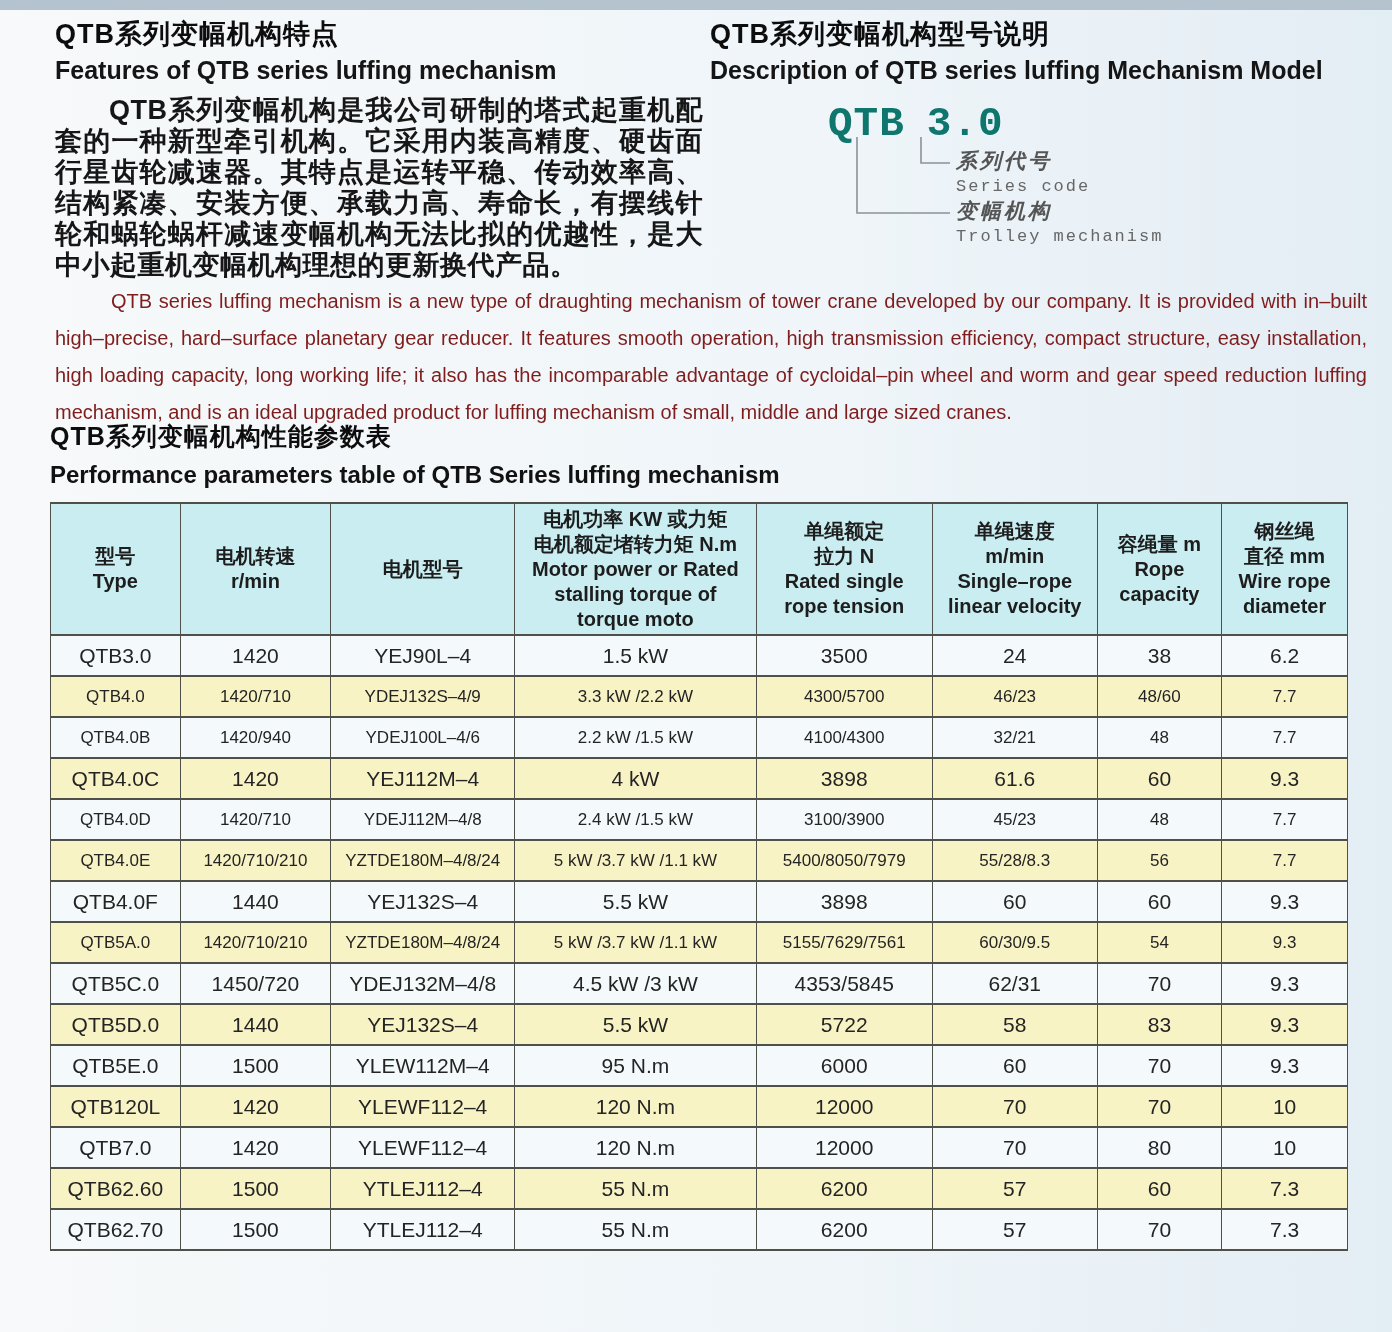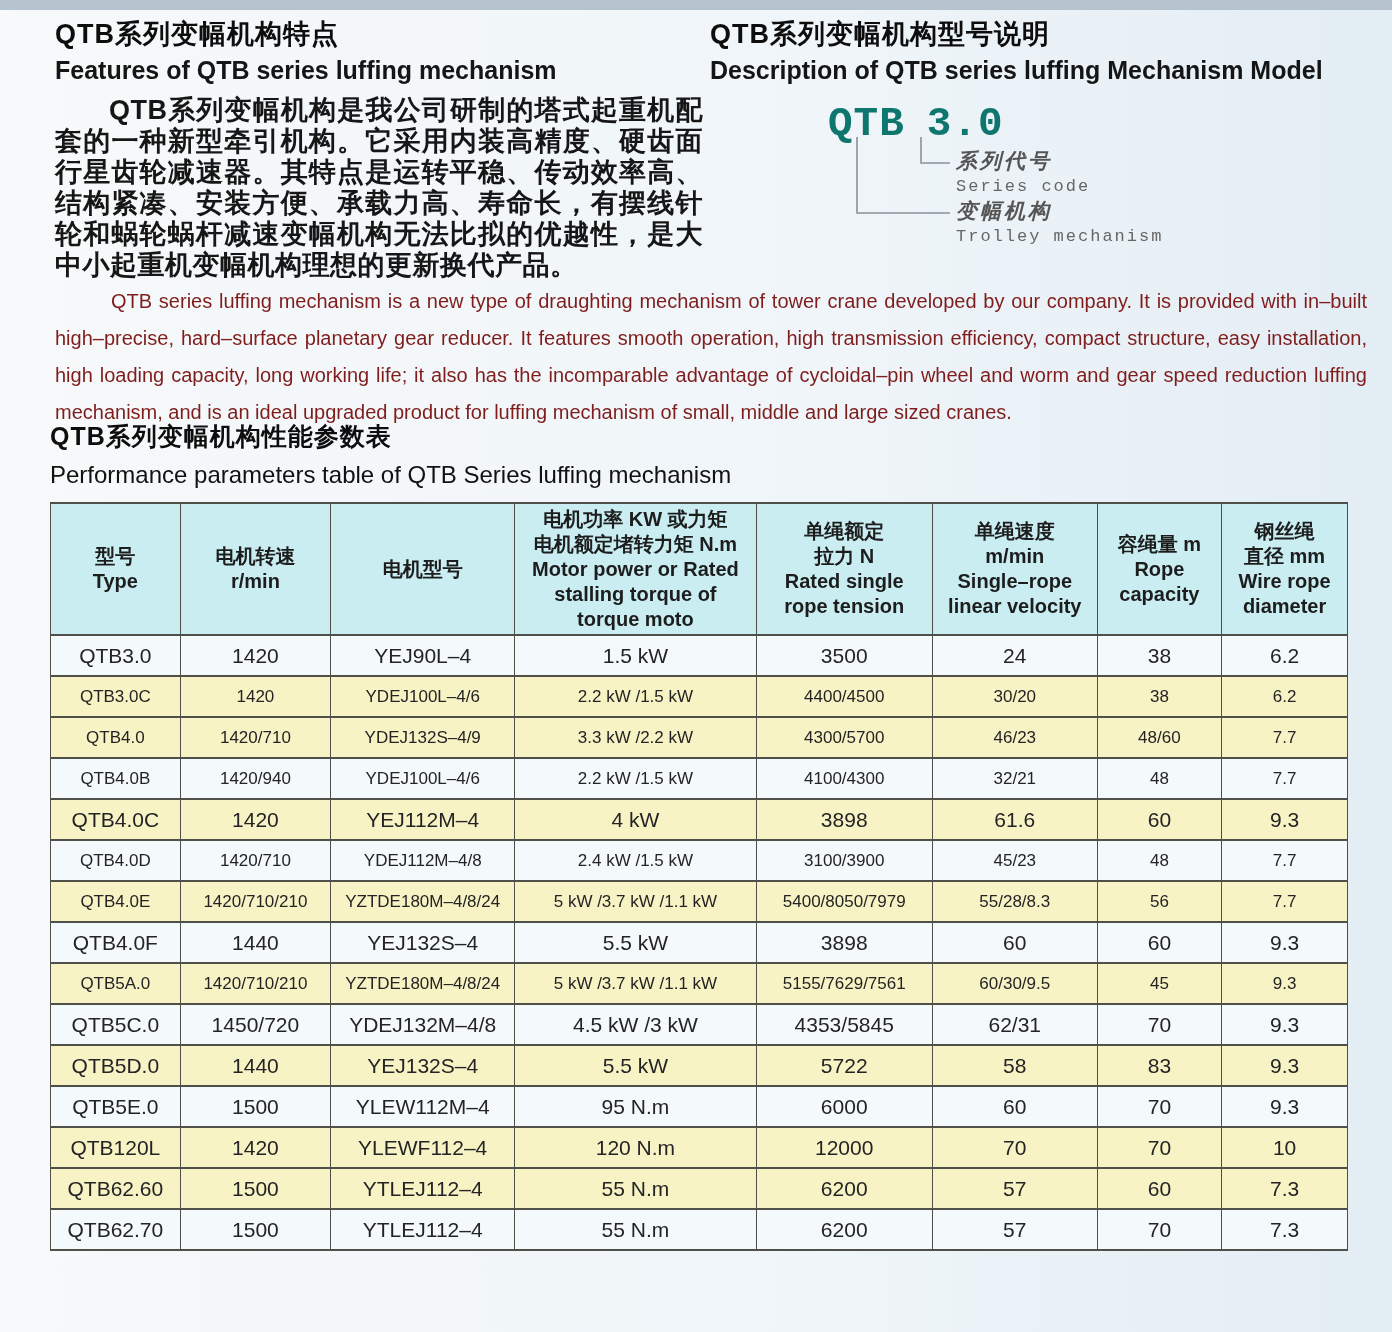--- a/index.html
+++ b/index.html
@@ -64,21 +64,21 @@
     font-size: 20px; color: #7f1d1d; line-height: 37px;
     text-align: justify; text-indent: 56px; margin: 0;
   }
   
   .table-section { position: absolute; left: 50px; top: 420px; width: 1300px; }
   .t-title-zh {
     font-size: 25px; font-weight: bold; color: #0d0d0d;
     margin: 0 0 8px 0; letter-spacing: 1px;
   }
   .t-title-en {
-    font-size: 24px; font-weight: normal; color: #111;
+    font-size: 24px; font-weight: bold; color: #111;
     margin: 0 0 13px 0;
   }
   table.perf {
     width: 1298px; border-collapse: collapse; table-layout: fixed;
     background: #f4f9fb;
   }
   table.perf th, table.perf td {
     border-style: solid; border-color: #50504a;
     border-width: 2px 1px;
     text-align: center; vertical-align: middle;
@@ -179,30 +179,20 @@
           <td>QTB3.0</td>
           <td>1420</td>
           <td>YEJ90L–4</td>
           <td>1.5 kW</td>
           <td>3500</td>
           <td>24</td>
           <td>38</td>
           <td>6.2</td>
         </tr>
         <tr class="alt dense">
-          <td>QTB3.0C</td>
-          <td>1420</td>
-          <td>YDEJ100L–4/6</td>
-          <td>2.2 kW /1.5 kW</td>
-          <td>4400/4500</td>
-          <td>30/20</td>
-          <td>38</td>
-          <td>6.2</td>
-        </tr>
-        <tr class="alt dense">
           <td>QTB4.0</td>
           <td>1420/710</td>
           <td>YDEJ132S–4/9</td>
           <td>3.3 kW /2.2 kW</td>
           <td>4300/5700</td>
           <td>46/23</td>
           <td>48/60</td>
           <td>7.7</td>
         </tr>
         <tr class="dense">
@@ -255,21 +245,21 @@
           <td>60</td>
           <td>9.3</td>
         </tr>
         <tr class="alt dense">
           <td>QTB5A.0</td>
           <td>1420/710/210</td>
           <td>YZTDE180M–4/8/24</td>
           <td>5 kW /3.7 kW /1.1 kW</td>
           <td>5155/7629/7561</td>
           <td>60/30/9.5</td>
-          <td>45</td>
+          <td>54</td>
           <td>9.3</td>
         </tr>
         <tr>
           <td>QTB5C.0</td>
           <td>1450/720</td>
           <td>YDEJ132M–4/8</td>
           <td>4.5 kW /3 kW</td>
           <td>4353/5845</td>
           <td>62/31</td>
           <td>70</td>
@@ -298,20 +288,30 @@
         <tr class="alt">
           <td>QTB120L</td>
           <td>1420</td>
           <td>YLEWF112–4</td>
           <td>120 N.m</td>
           <td>12000</td>
           <td>70</td>
           <td>70</td>
           <td>10</td>
         </tr>
+        <tr>
+          <td>QTB7.0</td>
+          <td>1420</td>
+          <td>YLEWF112–4</td>
+          <td>120 N.m</td>
+          <td>12000</td>
+          <td>70</td>
+          <td>80</td>
+          <td>10</td>
+        </tr>
         <tr class="alt">
           <td>QTB62.60</td>
           <td>1500</td>
           <td>YTLEJ112–4</td>
           <td>55 N.m</td>
           <td>6200</td>
           <td>57</td>
           <td>60</td>
           <td>7.3</td>
         </tr>

